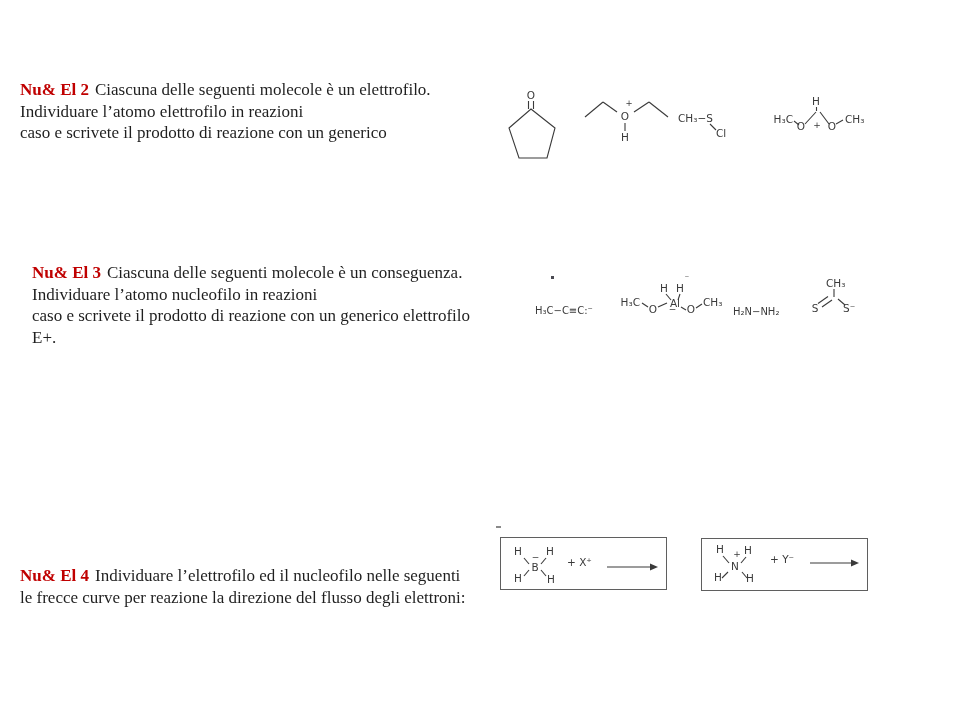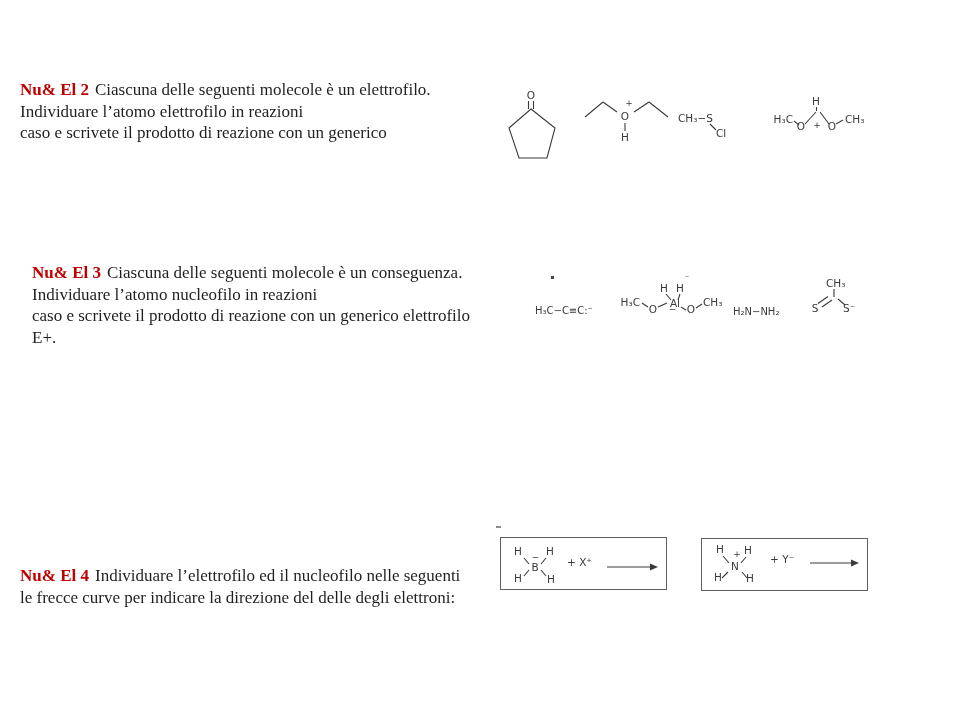--- a/index.html
+++ b/index.html
@@ -103,21 +103,21 @@
     <line x1="26" y1="14" x2="26" y2="22"></line>
     <line x1="24" y1="25" x2="14" y2="32"></line>
     <line x1="20" y1="21.5" x2="10" y2="28.5"></line>
     <text x="7" y="37" text-anchor="middle">S</text>
     <line x1="30" y1="24" x2="37" y2="30"></line>
     <text x="35" y="37">S⁻</text>
   </svg>
 
   <div class="tb" style="left:20px;top:565px;">
     <span class="ln"><span class="lbl">Nu&amp; El 4</span><span>Individuare l’elettrofilo ed il nucleofilo nelle seguenti</span></span>
-    <span class="ln">le frecce curve per indicare la direzione del delle degli elettroni:</span>
+    <span class="ln">le frecce curve per reazione la direzione del flusso degli elettroni:</span>
   </div>
 
   <div class="mark" style="left:496px;top:526px;width:5px;height:2px;background:#8a8a8a;"></div>
 
   <div class="box" style="left:500px;top:537px;width:165px;height:51px;">
     <svg width="165" height="51" viewBox="0 0 165 51">
       <text x="17" y="17" text-anchor="middle">H</text>
       <text x="49" y="17" text-anchor="middle">H</text>
       <text x="34.5" y="22" text-anchor="middle" class="f9">−</text>
       <text x="34" y="33" text-anchor="middle">B</text>

